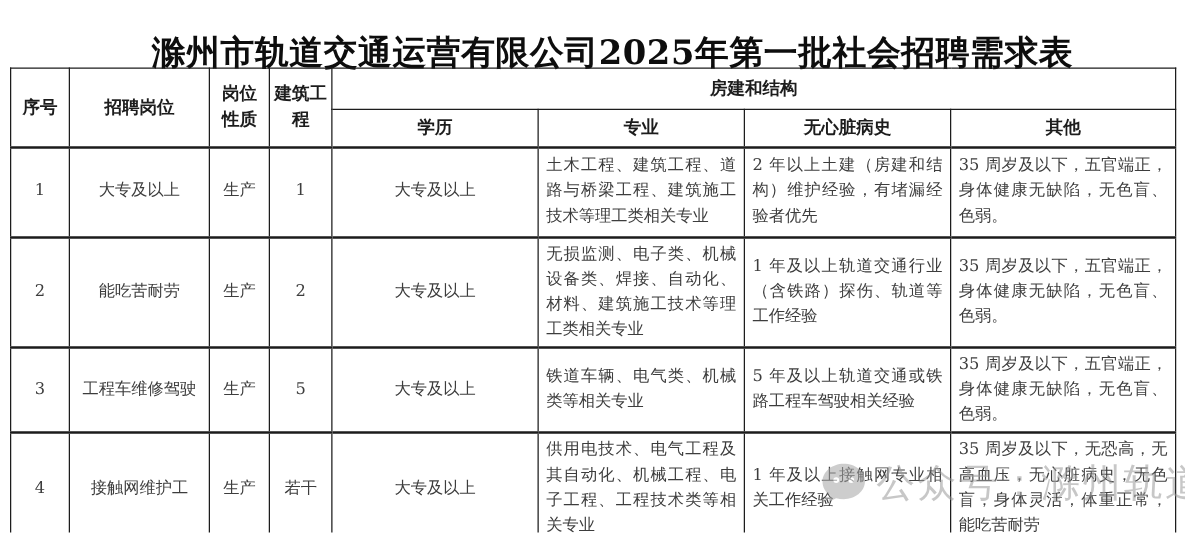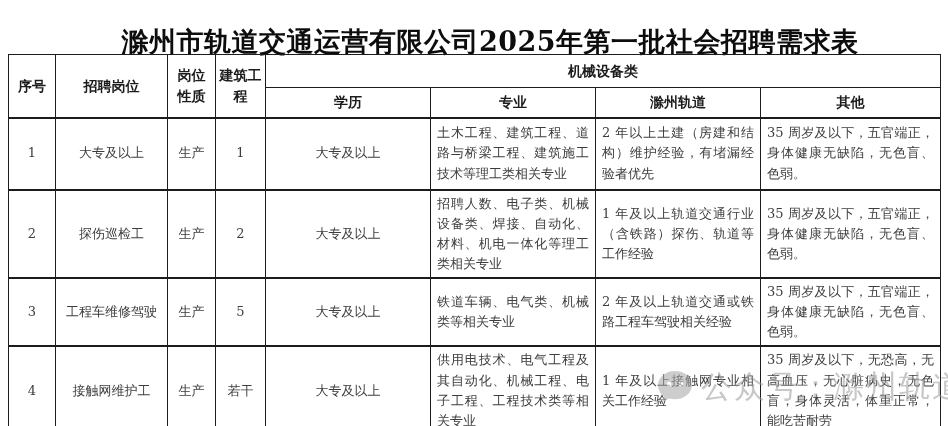--- a/index.html
+++ b/index.html
@@ -101,58 +101,58 @@
       <col style="width:165px">
       <col style="width:165px">
       <col style="width:180px">
   </colgroup>
   <thead>
     <tr class="hrow1">
       <th rowspan="2">序号</th>
       <th rowspan="2">招聘岗位</th>
       <th rowspan="2">岗位性质</th>
       <th rowspan="2">建筑工程</th>
-      <th colspan="4">机械设备类</th>
+      <th colspan="4">房建和结构</th>
     </tr>
     <tr class="hrow2">
       <th>学历</th>
       <th>专业</th>
-      <th>滁州轨道</th>
+      <th>无心脏病史</th>
       <th>其他</th>
     </tr>
   </thead>
   <tbody>
     <tr class="r1">
       <td>1</td>
       <td>大专及以上</td>
       <td>生产</td>
       <td>1</td>
       <td>大专及以上</td>
       <td class="lt">土木工程、建筑工程、道路与桥梁工程、建筑施工技术等理工类相关专业</td>
       <td class="lt">2 年以上土建（房建和结构）维护经验，有堵漏经验者优先</td>
       <td class="lt">35 周岁及以下，五官端正，身体健康无缺陷，无色盲、色弱。</td>
     </tr>
     <tr class="r2">
       <td>2</td>
-      <td>探伤巡检工</td>
+      <td>能吃苦耐劳</td>
       <td>生产</td>
       <td>2</td>
       <td>大专及以上</td>
-      <td class="lt">招聘人数、电子类、机械设备类、焊接、自动化、材料、机电一体化等理工类相关专业</td>
+      <td class="lt">无损监测、电子类、机械设备类、焊接、自动化、材料、建筑施工技术等理工类相关专业</td>
       <td class="lt">1 年及以上轨道交通行业（含铁路）探伤、轨道等工作经验</td>
       <td class="lt">35 周岁及以下，五官端正，身体健康无缺陷，无色盲、色弱。</td>
     </tr>
     <tr class="r3">
       <td>3</td>
       <td>工程车维修驾驶</td>
       <td>生产</td>
       <td>5</td>
       <td>大专及以上</td>
       <td class="lt">铁道车辆、电气类、机械类等相关专业</td>
-      <td class="lt">2 年及以上轨道交通或铁路工程车驾驶相关经验</td>
+      <td class="lt">5 年及以上轨道交通或铁路工程车驾驶相关经验</td>
       <td class="lt">35 周岁及以下，五官端正，身体健康无缺陷，无色盲、色弱。</td>
     </tr>
     <tr class="r4">
       <td>4</td>
       <td>接触网维护工</td>
       <td>生产</td>
       <td>若干</td>
       <td>大专及以上</td>
       <td class="lt">供用电技术、电气工程及其自动化、机械工程、电子工程、工程技术类等相关专业</td>
       <td class="lt">1 年及以上接触网专业相关工作经验</td>

